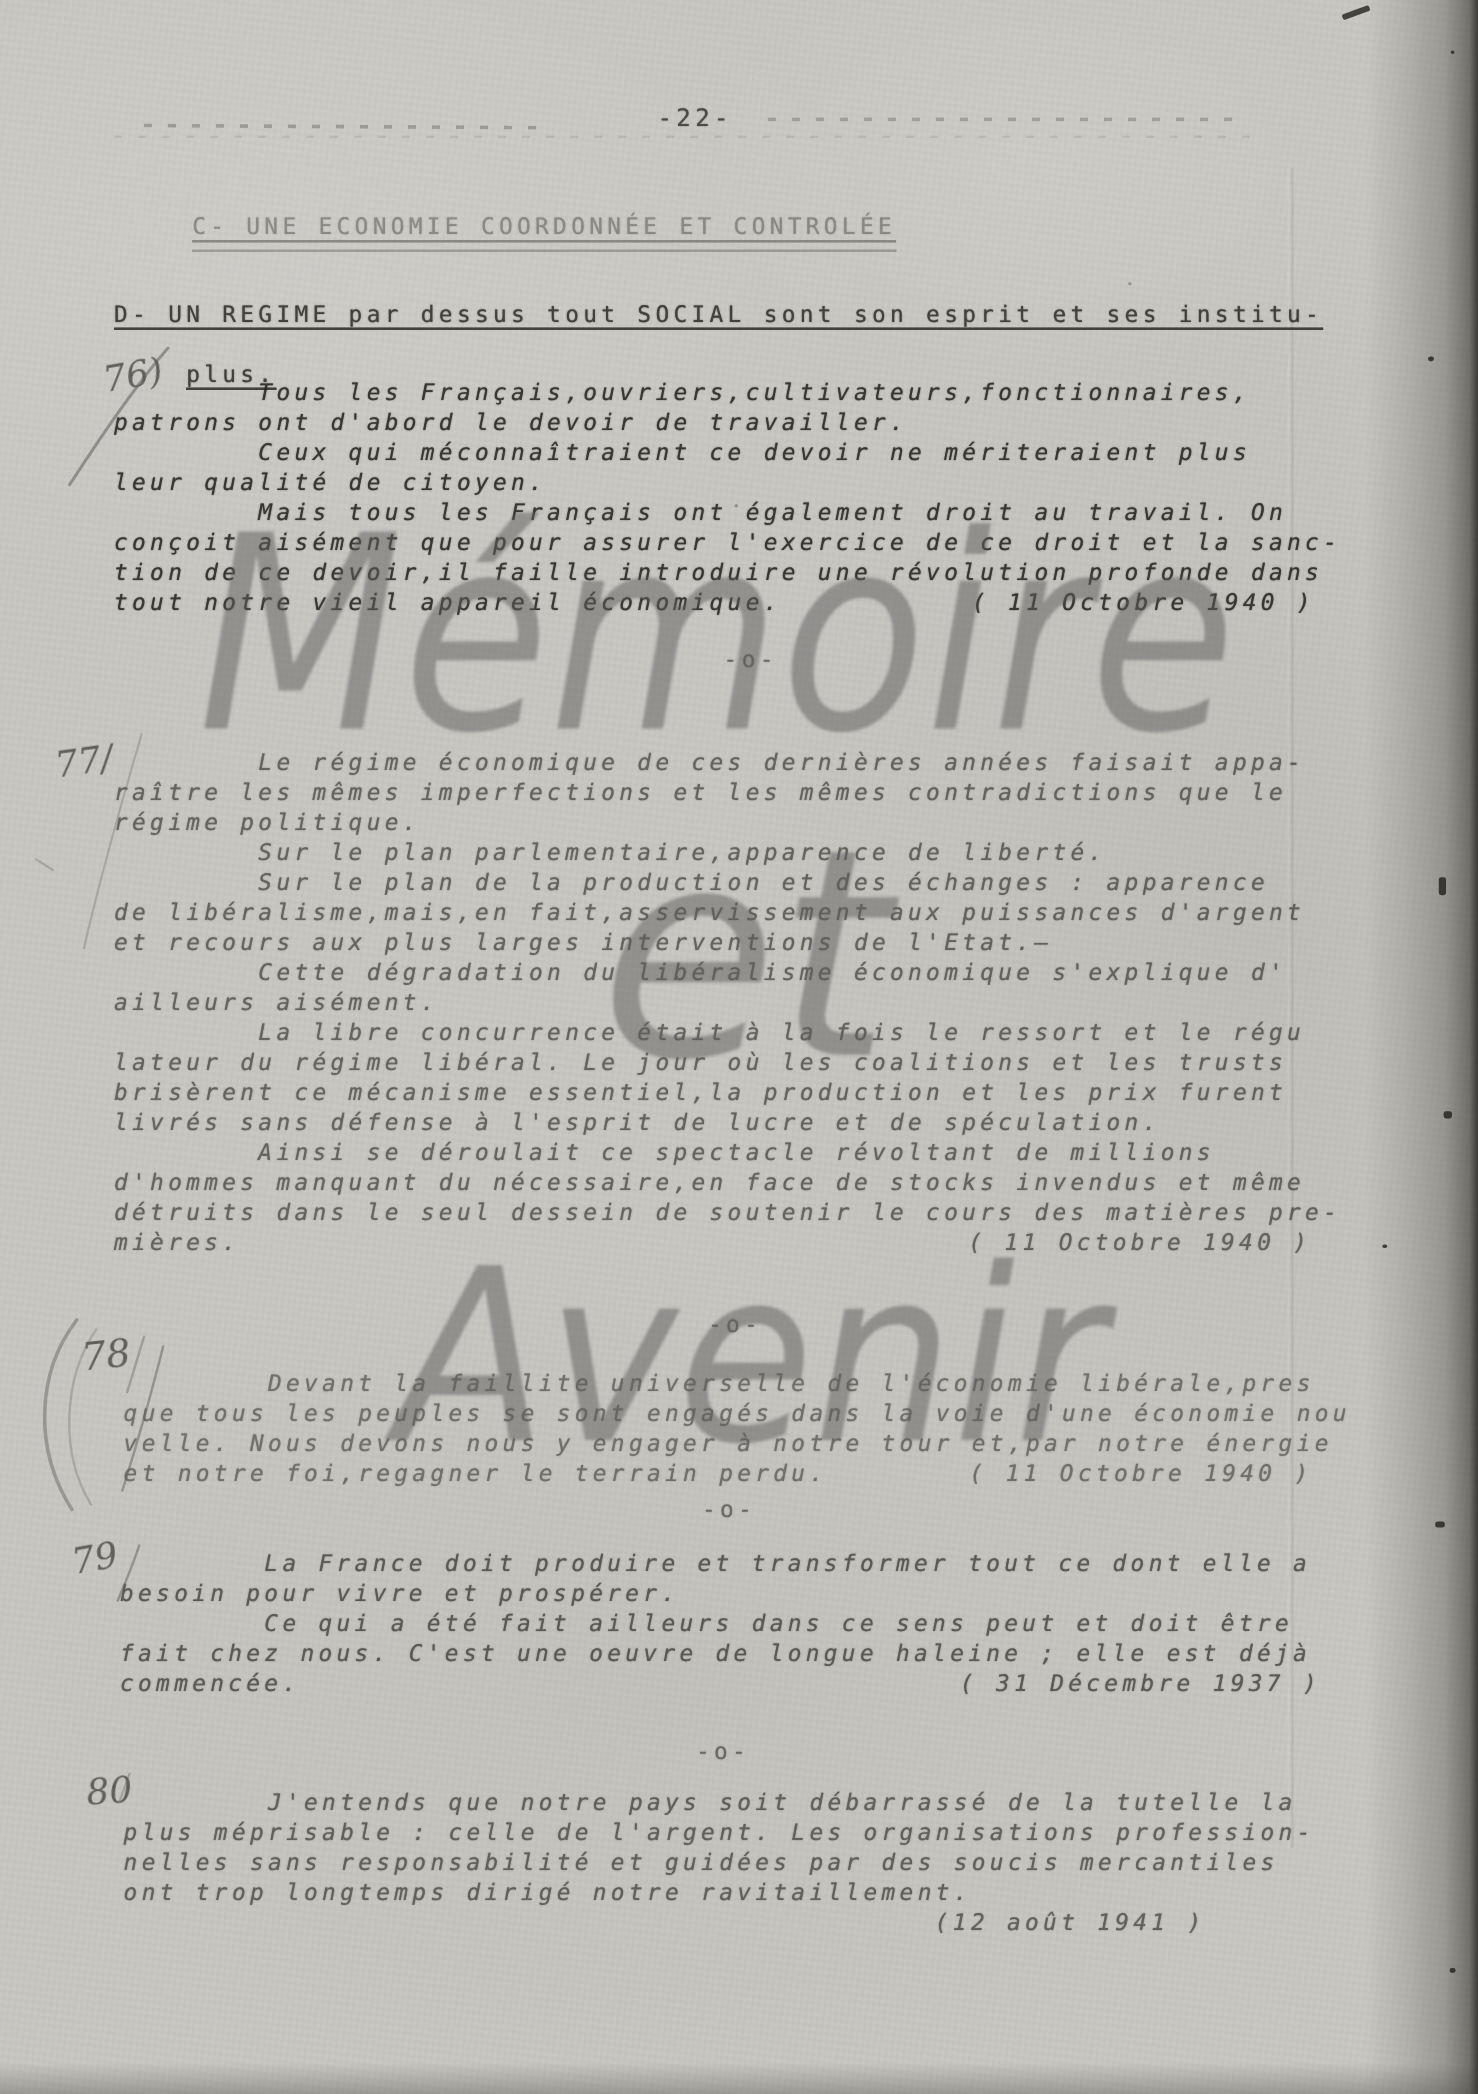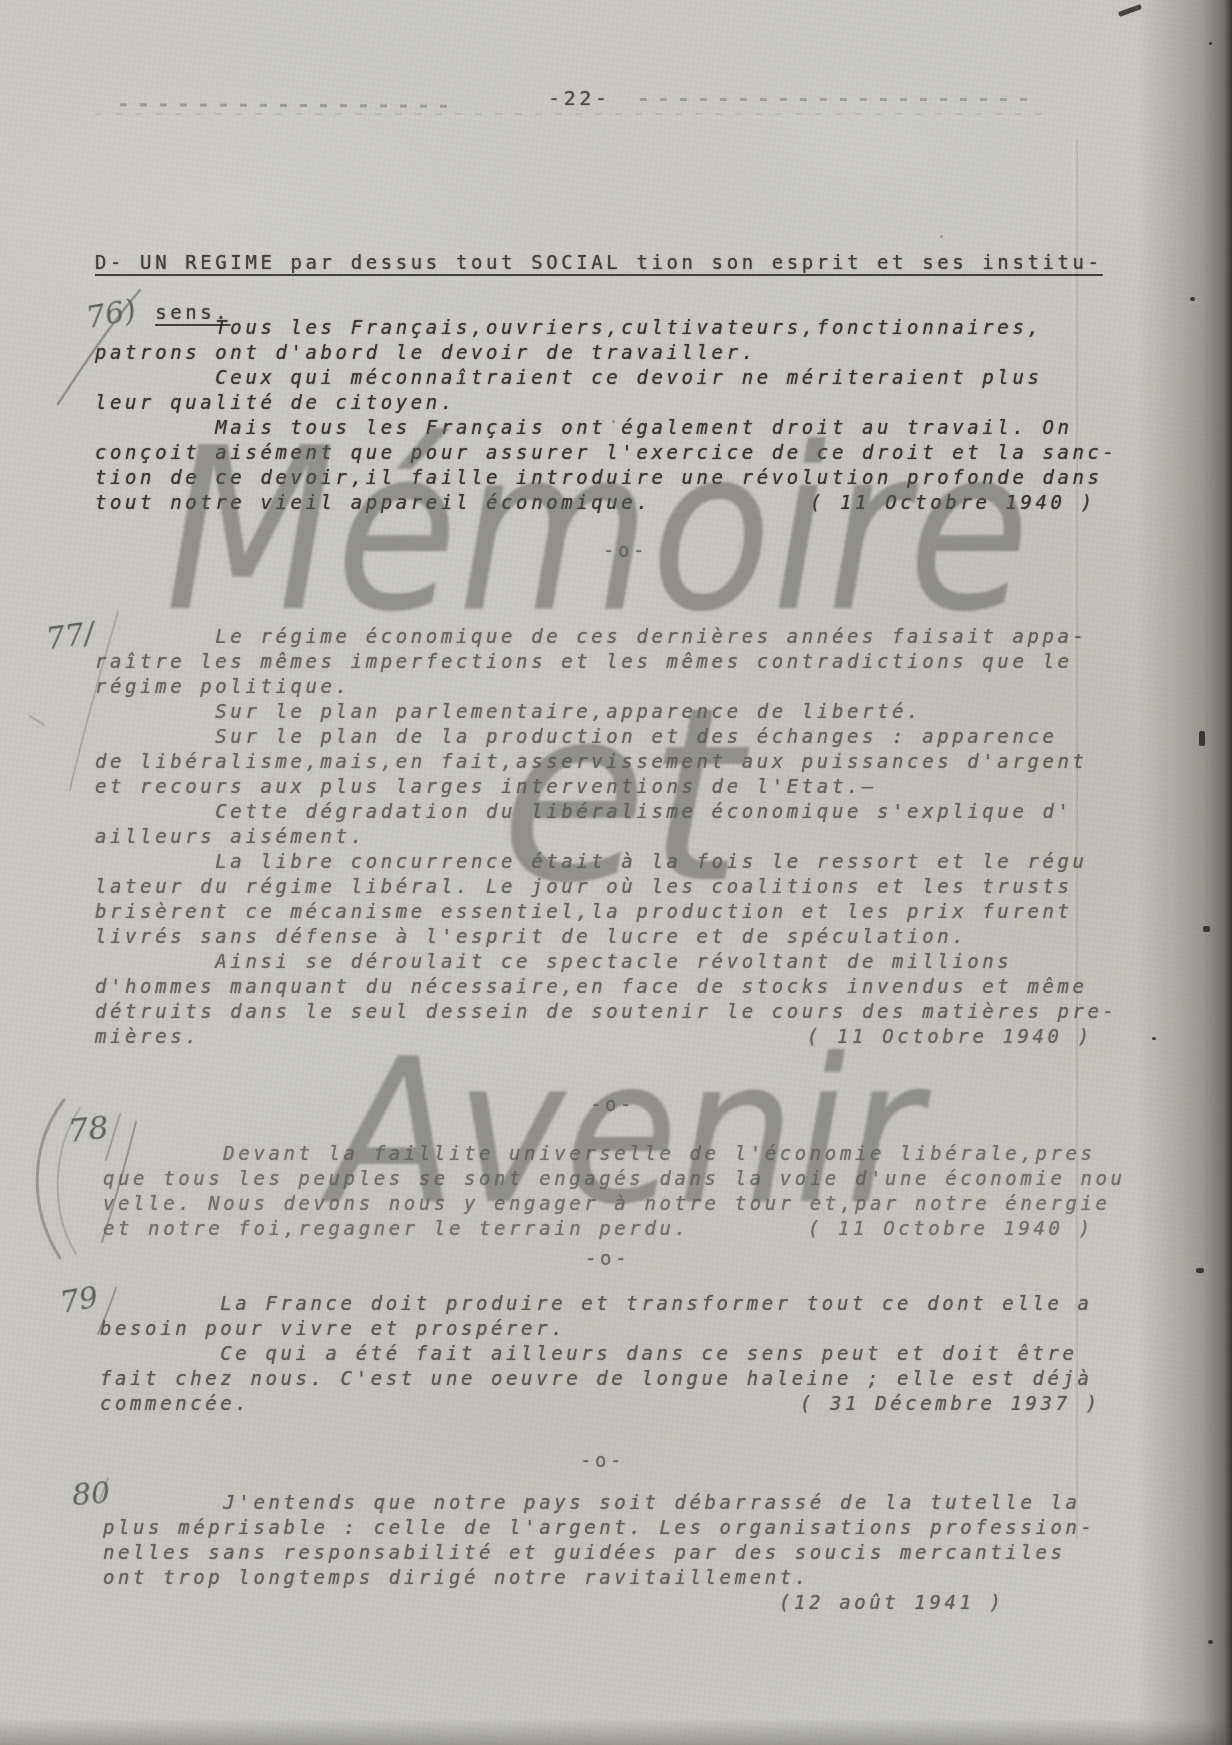--- a/index.html
+++ b/index.html
@@ -68,23 +68,26 @@
   <div class="speck" style="left:1199px;top:731px;width:6px;height:15px"></div>
   <div class="speck" style="left:1203px;top:926px;width:7px;height:6px"></div>
   <div class="speck" style="left:1152px;top:1037px;width:4px;height:3px"></div>
   <div class="speck" style="left:1196px;top:1268px;width:8px;height:5px"></div>
   <div class="speck" style="left:1208px;top:1640px;width:5px;height:4px"></div>
   <div class="speck" style="left:612px;top:420px;width:3px;height:3px;opacity:.4"></div>
   <div class="speck" style="left:940px;top:235px;width:3px;height:3px;opacity:.35"></div>
 
   <div class="type abs" style="left:548px;top:86px;font-size:20px;opacity:.75">-22-</div>
 
+  <div class="type abs" style="left:100px;top:152px;opacity:.38">
+    <span class="uline dbl">C- UNE ECONOMIE COORDONNÉE ET CONTROLÉE</span>
+  </div>
   <div class="type abs" style="left:95px;top:200px;opacity:.82">
-    <div class="uline">D- UN REGIME par dessus tout SOCIAL tion son esprit et ses institu-</div>
-    <div class="uline" style="display:inline-block">sens.</div>
+    <div class="uline">D- UN REGIME par dessus tout SOCIAL sont son esprit et ses institu-</div>
+    <div class="uline" style="display:inline-block">plus.</div>
   </div>
 
   <div class="type sep" style="left:603px;top:538px">-o-</div>
   <div class="type sep" style="left:590px;top:1092px">-o-</div>
   <div class="type sep" style="left:585px;top:1246px">-o-</div>
   <div class="type sep" style="left:580px;top:1448px">-o-</div>
 
   <div class="margin-num" style="left:86px;top:296px;font-size:30px;transform:rotate(-10deg)">76)</div>
   <div class="margin-num" style="left:46px;top:618px;font-size:30px;transform:rotate(-8deg)">77/</div>
   <div class="margin-num" style="left:68px;top:1110px;font-size:32px;transform:rotate(-6deg)">78</div>

